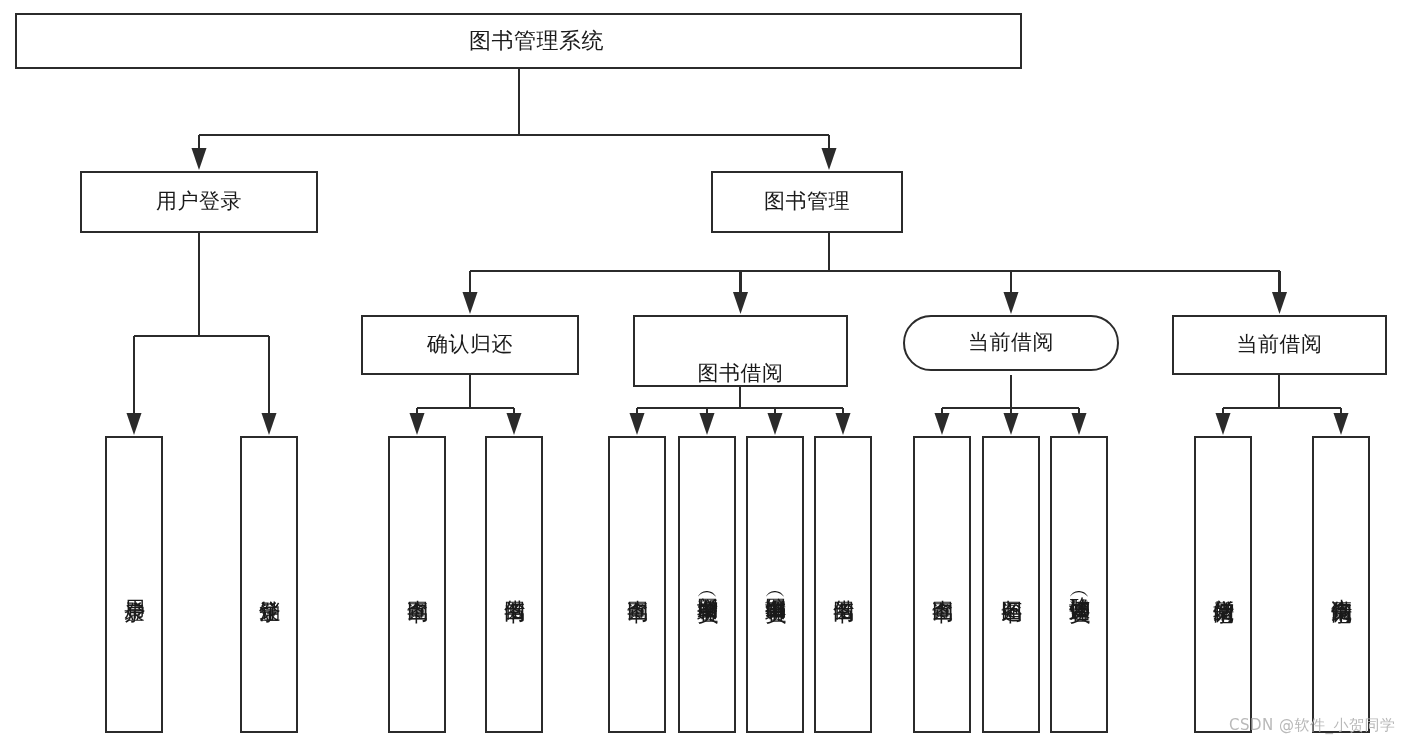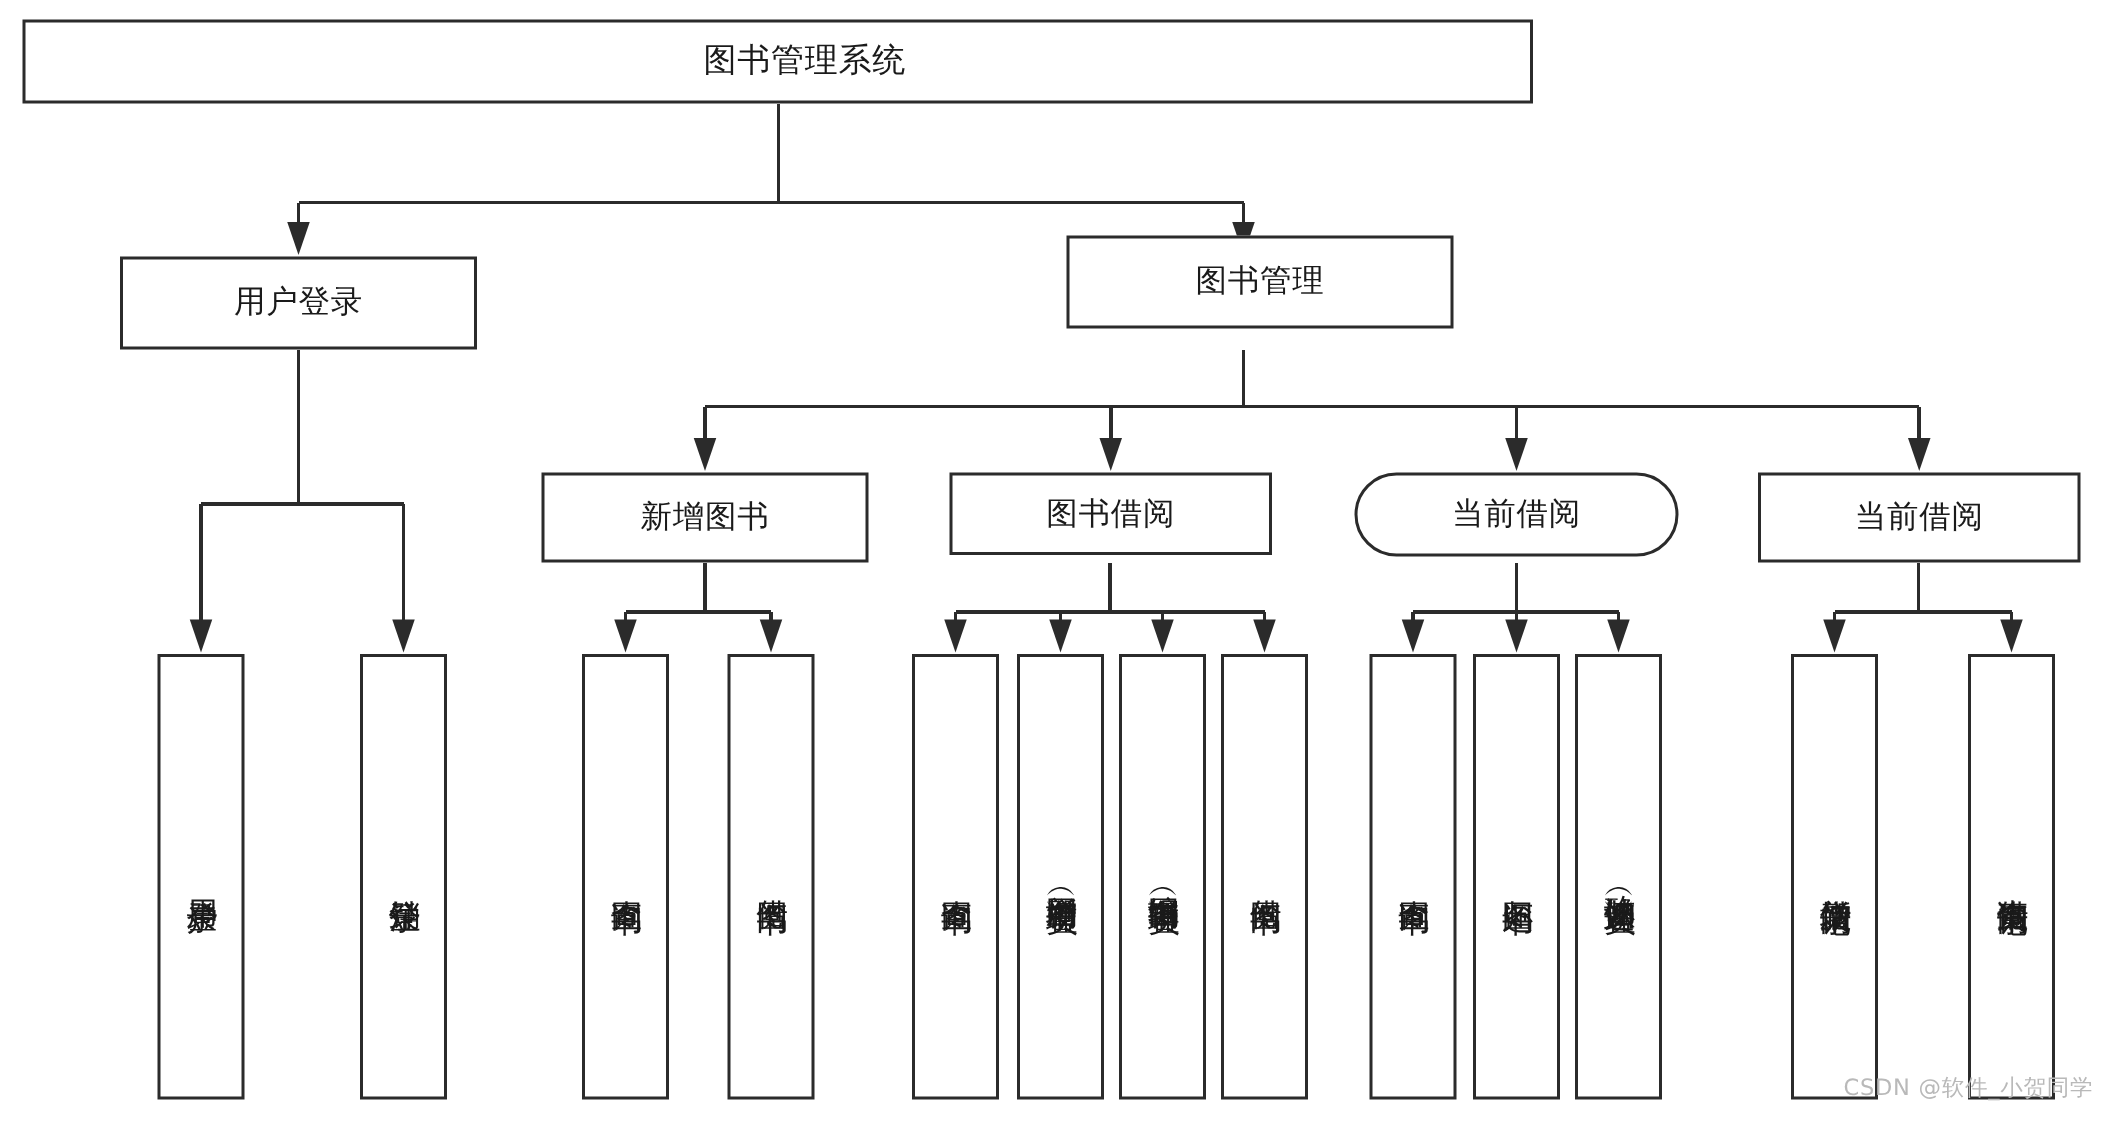--- a/index.html
+++ b/index.html
@@ -129,27 +129,27 @@
         <polygon points="1333.5,413 1348.5,413 1341,435" fill="#2b2b2b"></polygon>
       </g>
   </svg>
   <div id="nodes-layer">
       <div class="node-box horizontal root" style="left: 15px; top: 13px; width: 1007px; height: 56px; padding-left: 36px;">
         <span class="node-label">图书管理系统</span>
       </div>
       <div class="node-box horizontal" style="left: 80px; top: 171px; width: 238px; height: 62px;">
         <span class="node-label">用户登录</span>
       </div>
-      <div class="node-box horizontal" style="left: 711px; top: 157px; width: 258px; height: 62px; justify-content: center;">
+      <div class="node-box horizontal" style="left: 711px; top: 171px; width: 192px; height: 62px; justify-content: center;">
         <span class="node-label">图书管理</span>
       </div>
       <div class="node-box horizontal" style="left: 361px; top: 315px; width: 218px; height: 60px;">
-        <span class="node-label">新增图书</span>
+        <span class="node-label">确认归还</span>
       </div>
-      <div class="node-box horizontal" style="left: 633px; top: 315px; width: 215px; height: 55px;">
+      <div class="node-box horizontal" style="left: 633px; top: 315px; width: 215px; height: 72px; align-items: flex-end;">
         <span class="node-label">图书借阅</span>
       </div>
       <div class="node-box horizontal" style="left: 903px; top: 315px; width: 216px; height: 56px; border-radius: 28px;">
         <span class="node-label">当前借阅</span>
       </div>
       <div class="node-box horizontal" style="left: 1172px; top: 315px; width: 215px; height: 60px;">
         <span class="node-label">当前借阅</span>
       </div>
       <div class="node-box vertical" style="left: 105px; top: 436px; width: 58px; height: 297px;">
         <span class="node-label">用户登录</span>

